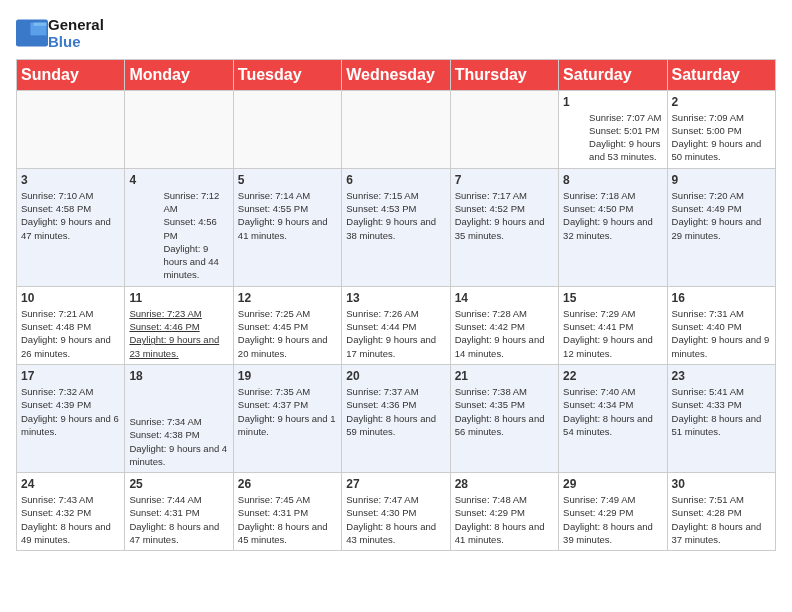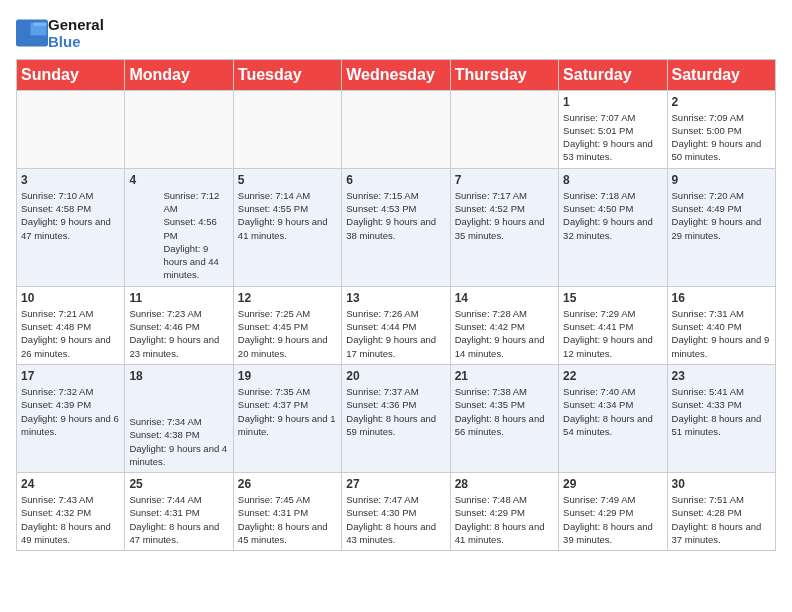--- a/index.html
+++ b/index.html
@@ -114,21 +114,21 @@
   </thead>
   <tbody id="calendar-body">
   <tr>
         <td class="empty"></td>
         <td class="empty"></td>
         <td class="empty"></td>
         <td class="empty"></td>
         <td class="empty"></td>
         <td>
           <span class="day-num">1</span>
-          <div class="day-info" style="white-space: pre-line;">Sunrise: 7:07 AM
+          <div class="day-info" style="white-space: pre-line; margin-left: 26px;">Sunrise: 7:07 AM
 Sunset: 5:01 PM
 Daylight: 9 hours and 53 minutes.</div>
         </td>
         <td>
           <span class="day-num">2</span>
           <div class="day-info" style="white-space: pre-line;">Sunrise: 7:09 AM
 Sunset: 5:00 PM
 Daylight: 9 hours and 50 minutes.</div>
         </td>
       </tr>
@@ -178,21 +178,21 @@
       </tr>
       <tr>
         <td>
           <span class="day-num">10</span>
           <div class="day-info" style="white-space: pre-line;">Sunrise: 7:21 AM
 Sunset: 4:48 PM
 Daylight: 9 hours and 26 minutes.</div>
         </td>
         <td>
           <span class="day-num">11</span>
-          <div class="day-info" style="white-space: pre-line;">Sunrise: 7:23 AM
+          <div class="day-info" style="white-space: pre-line; text-decoration: underline;">Sunrise: 7:23 AM
 Sunset: 4:46 PM
 Daylight: 9 hours and 23 minutes.</div>
         </td>
         <td>
           <span class="day-num">12</span>
           <div class="day-info" style="white-space: pre-line;">Sunrise: 7:25 AM
 Sunset: 4:45 PM
 Daylight: 9 hours and 20 minutes.</div>
         </td>
         <td>

